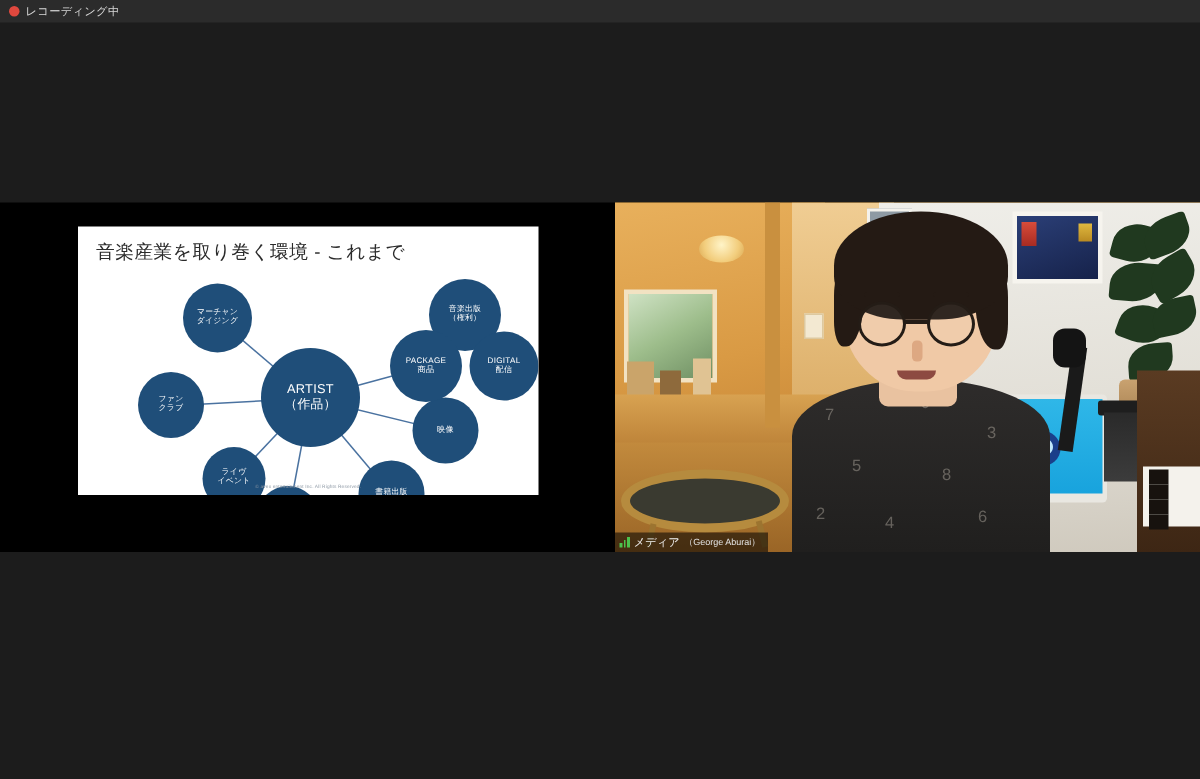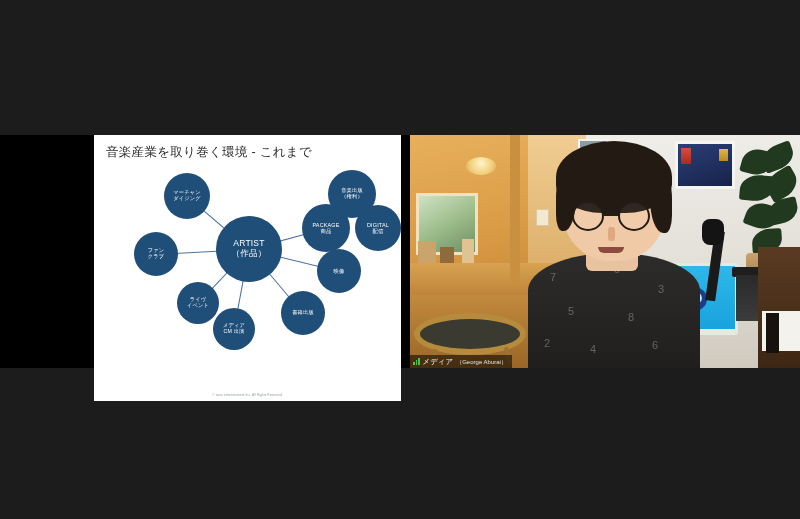--- a/index.html
+++ b/index.html
@@ -24,22 +24,22 @@
   .rec-text {
     font-size: 7.5px; color: #d8d8d8; letter-spacing: .2px;
     white-space: nowrap; line-height: 1;
   }
 
   
   .stage { position: absolute; left: 0; top: 135px; width: 800px; height: 233px; background: #000; }
 
   
   .share-pane {
-    position: absolute; left: 52px; top: 0; width: 307px; height: 266px;
-    background: #ffffff; overflow: hidden; margin-left: 42px;
+    position: absolute; left: 52px; top: 16px; width: 307px; height: 179px;
+    background: #ffffff; overflow: hidden;
   }
   .slide-title {
     position: absolute; left: 12px; top: 9px;
     font-size: 12.5px; color: #2b2b2b; letter-spacing: .3px; white-space: nowrap;
   }
   .diagram { position: absolute; left: 0; top: 26px; width: 307px; height: 190px; }
   .node {
     position: absolute; border-radius: 50%;
     background: #1f4e79; color: #fff;
     display: flex; flex-direction: column;
@@ -160,20 +160,24 @@
   .sig i:nth-child(2){ height: 5px; }
   .sig i:nth-child(3){ height: 7px; }
   .name-jp { font-size: 7.5px; color: #f2f2f2; white-space: nowrap; line-height: 1; }
   .name-en { font-size: 6px; color: #e2e2e2; white-space: nowrap; line-height: 1; }
 </style>
 </head>
 <body>
 
 <div class="app">
 
+  <div class="topbar">
+    <span class="rec-dot"></span>
+    <span class="rec-text">レコーディング中</span>
+  </div>
 
   <div class="stage">
 
     <div class="share-pane">
       <div class="slide-title">音楽産業を取り巻く環境 - これまで</div>
 
       <div class="diagram" id="diagram">
           <div class="edge" style="left: 155px; top: 88px; width: 81.5659px; background: rgb(74, 114, 160); transform: rotate(-139.475deg);"></div>
           <div class="edge" style="left: 155px; top: 88px; width: 93.1343px; background: rgb(74, 114, 160); transform: rotate(176.923deg);"></div>
           <div class="edge" style="left: 155px; top: 88px; width: 74.2765px; background: rgb(74, 114, 160); transform: rotate(133.363deg);"></div>

